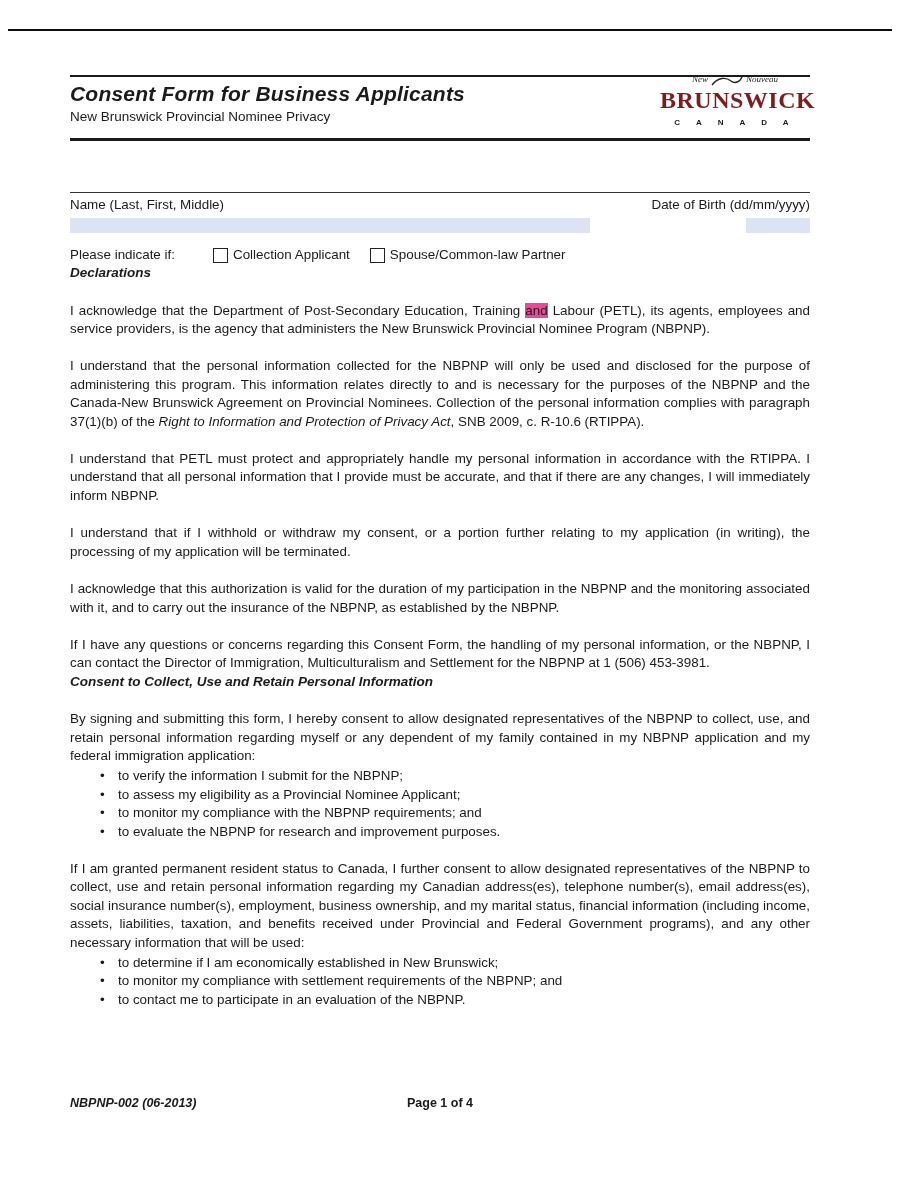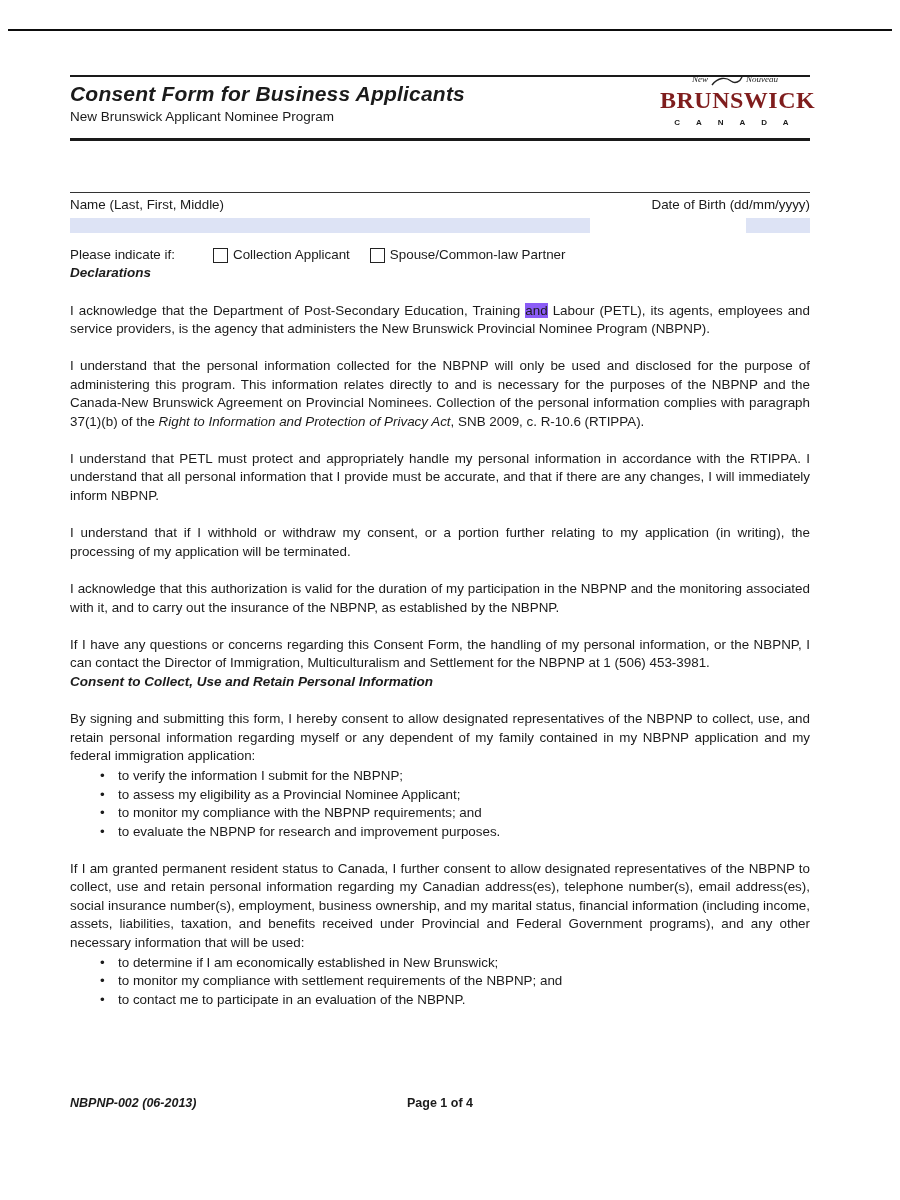--- a/index.html
+++ b/index.html
@@ -58,21 +58,21 @@
   .checkbox {
     width:15px; height:15px; border:1.6px solid #222; background:#fff;
     display:inline-block; margin-right:5px; flex:0 0 auto;
   }
 
   
   h2.section-heading {
     font-size:13.5px; font-weight:bold; font-style:italic;
   }
   p.body-para { margin-top:19px; text-align:justify; }
-  .hl { background:#8b5cf6; }
+  .hl { background:#ec4899; }
   .act-title { font-style:italic; }
 
   ul.bullet-list { list-style:none; margin-top:2px; padding-left:30px; }
   ul.bullet-list li { display:flex; line-height:18.4px; }
   .bullet-icon { width:18px; flex:0 0 auto; }
   .bullet-icon::before { content:"\2022"; }
 
   
   .footer {
     position:absolute; top:1094px; left:70px; right:90px; height:18px;
@@ -84,21 +84,21 @@
 </head>
 <body>
 
 <div class="top-rule"></div>
 
 <div class="page">
 
   <div class="doc-header">
     <div>
       <h1 class="doc-title">Consent Form for Business Applicants</h1>
-      <div class="doc-subtitle">New Brunswick Applicant Nominee Program</div>
+      <div class="doc-subtitle">New Brunswick Provincial Nominee Privacy</div>
     </div>
     <div class="logo">
       <div class="logo-top">
         <span>New</span>
         <svg width="34" height="13" viewBox="0 0 34 13">
           <path d="M2 10 C8 2, 16 2, 21 6 C25 9, 30 7, 32 2" fill="none" stroke="#222" stroke-width="1.4"></path>
         </svg>
         <span>Nouveau</span>
       </div>
       <div class="logo-word">BRUNSWICK</div>

